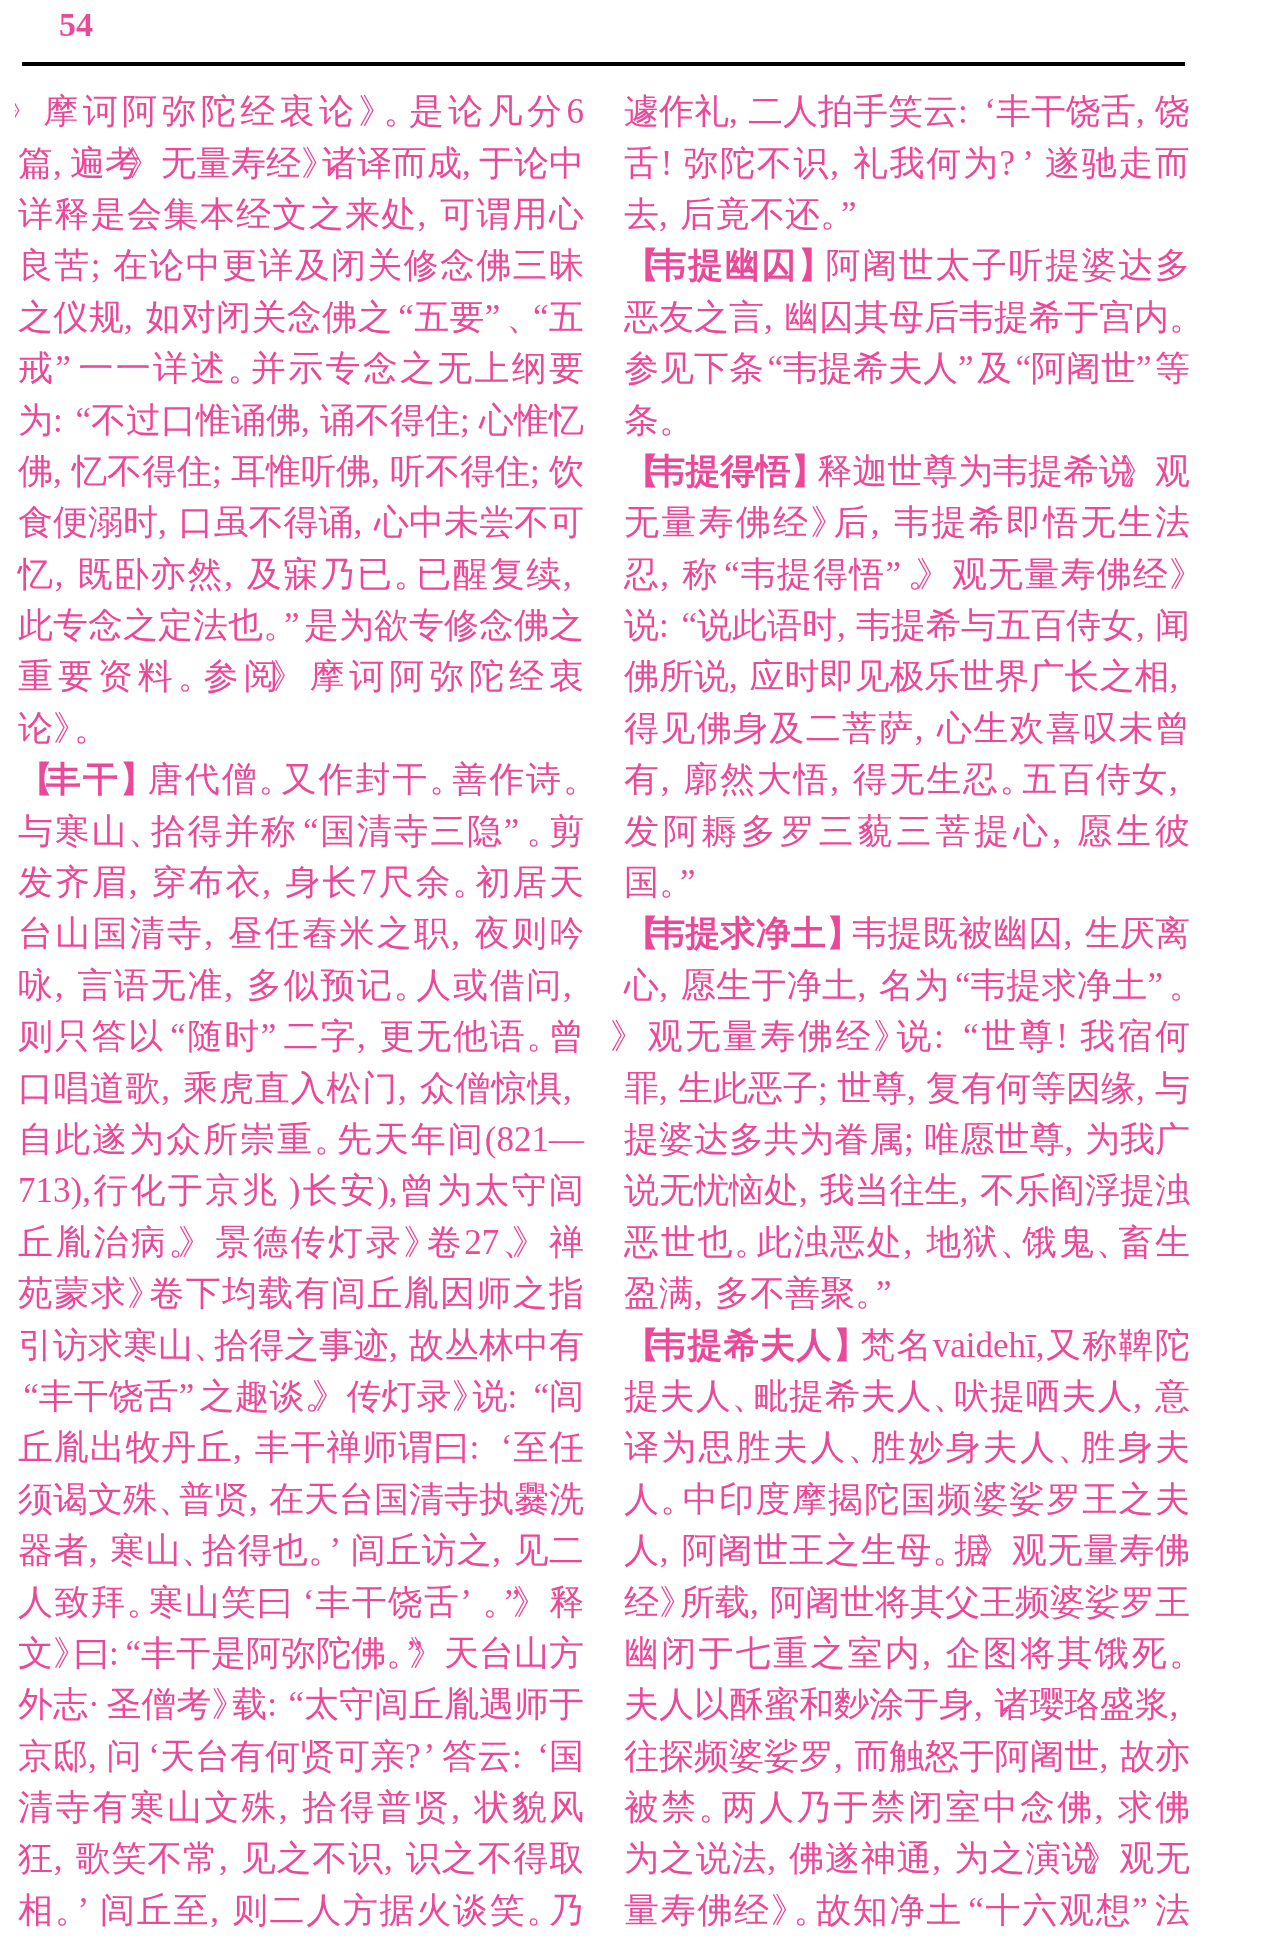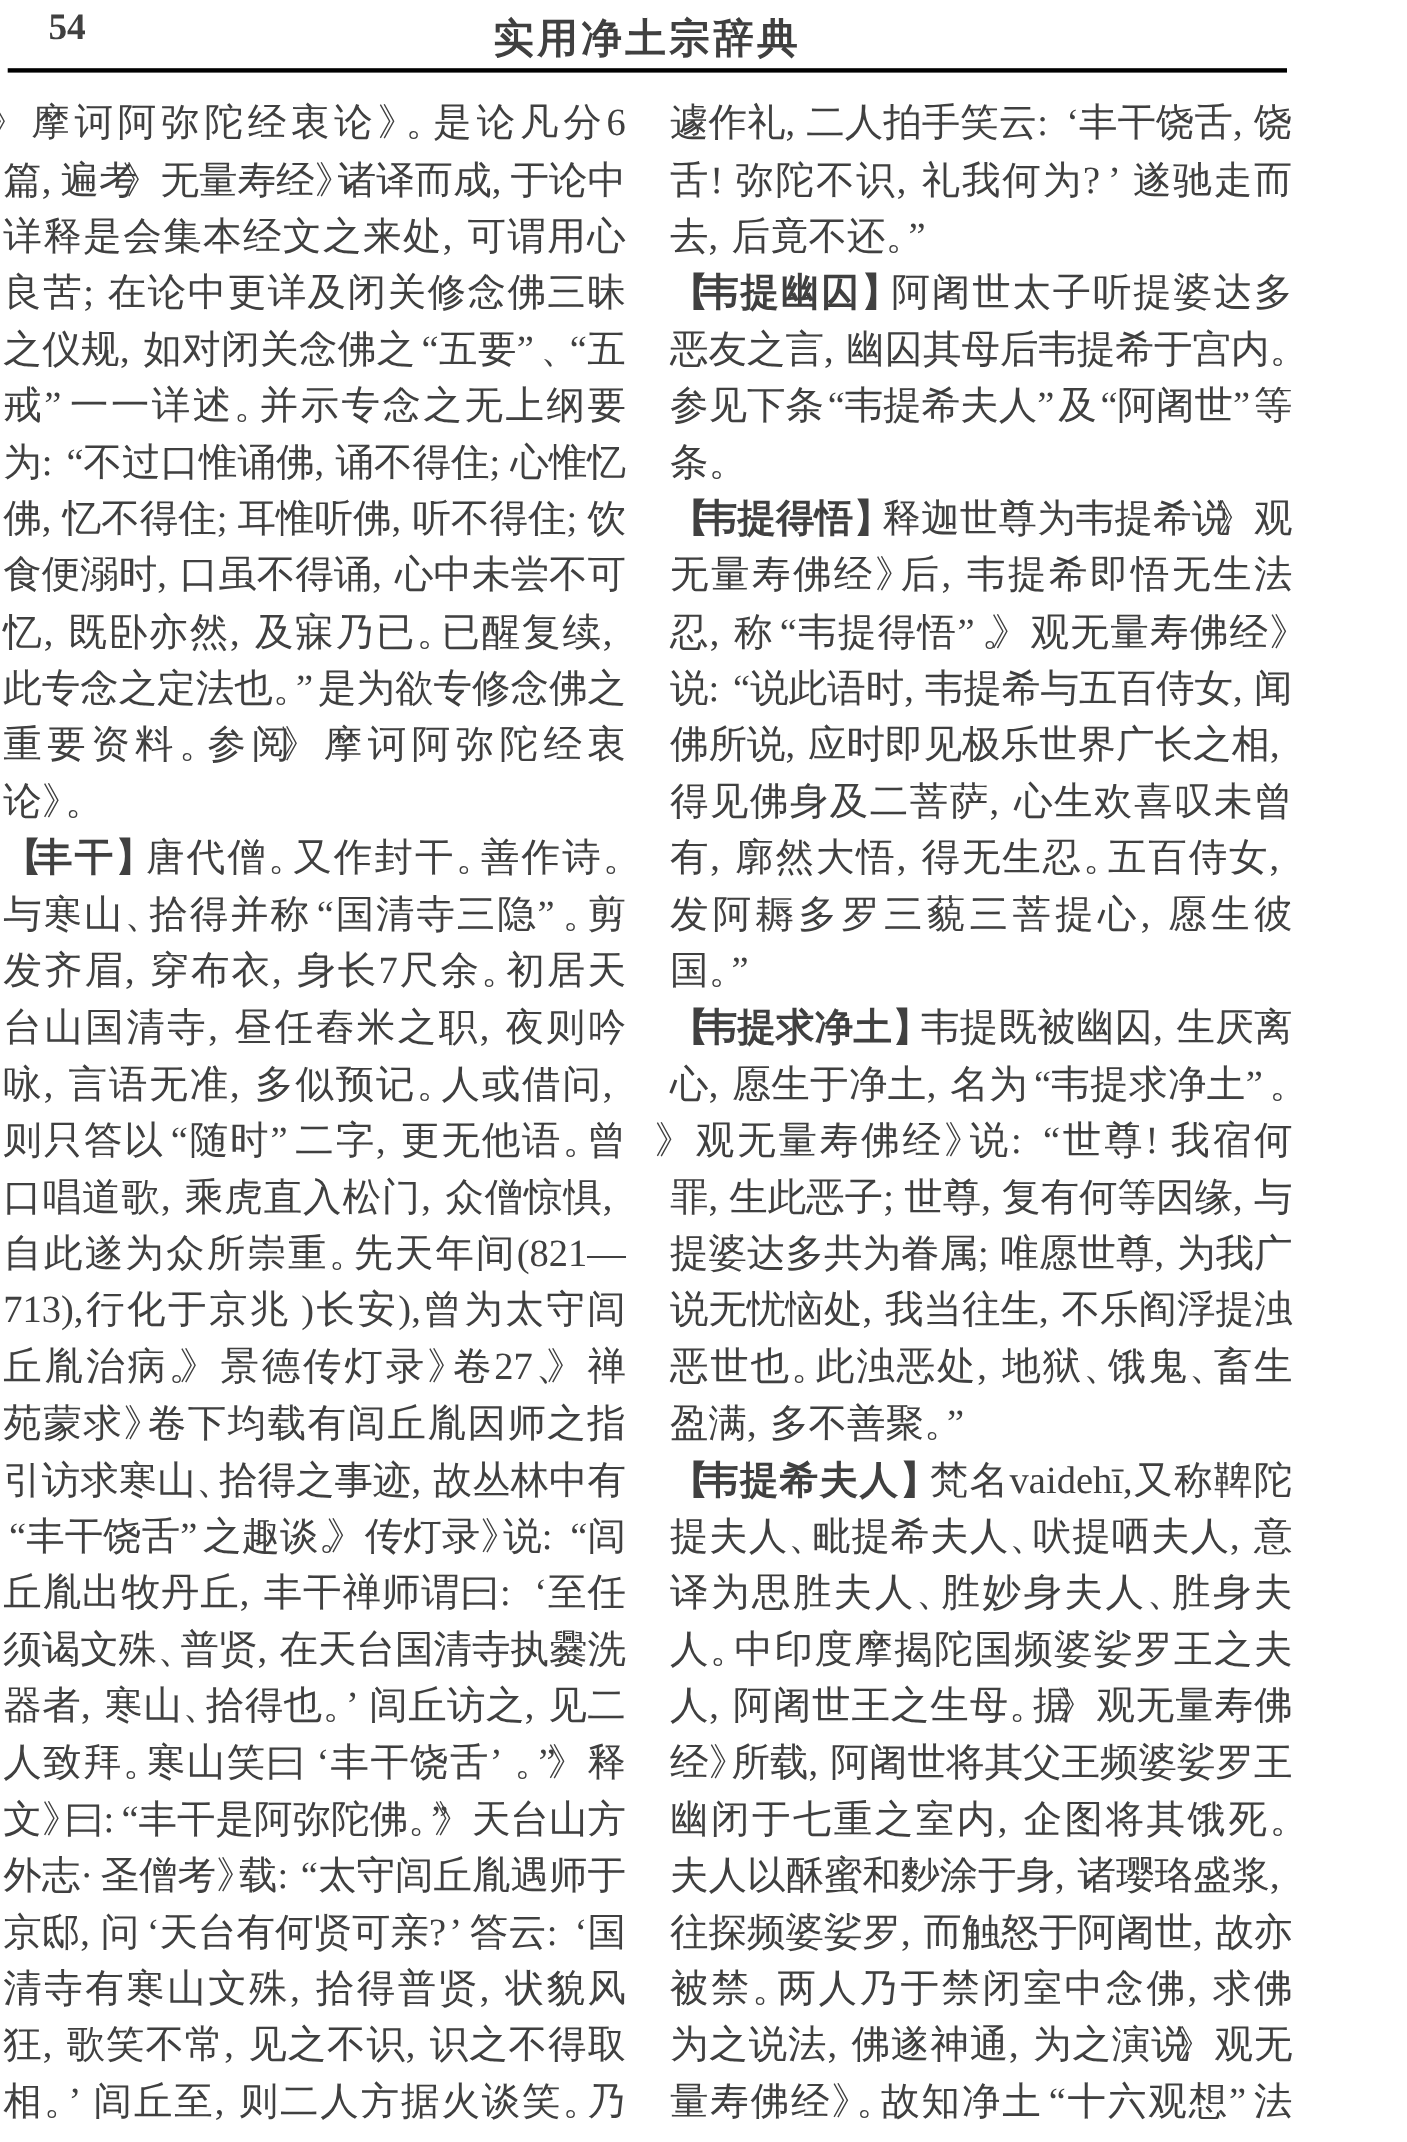--- a/index.html
+++ b/index.html
@@ -1,22 +1,23 @@
 <!DOCTYPE html>
 <html><head>
 <meta charset="utf-8">
 <style>
   html,body { margin:0; padding:0; background:#ffffff; }
   .page {
     position:relative;
     width:1177px; height:1947px;
     background:#ffffff;
-    color:#404040;
+    color:#ec4899;
     font-family:"Liberation Serif","DejaVu Serif",serif;
     overflow:hidden;
+    margin-left:15px;
   }
   .hdr { position:relative; height:62px; }
   .pagenum {
     position:absolute; left:44px; top:6px;
     font-size:34px; font-weight:700;
   }
   .title {
     position:absolute; left:0; right:0; top:10px;
     text-align:center; font-size:37px; font-weight:700;
     letter-spacing:3px;
@@ -36,21 +37,20 @@
   
   .p-r { display:inline-block; width:21px; overflow:visible; direction:rtl; }
   .bk { display:inline-block; width:26px; overflow:visible; }
 </style>
 </head>
 <body>
 
 <div class="page">
   <div class="hdr">
     <span class="pagenum">54</span>
-    <div class="title">实用净土宗辞典</div>
   </div>
   <div class="rule"></div>
   <div class="columns">
     <div class="col" id="col-left">
         <div class="line"><span class="p-r">《</span><span>摩</span><span>诃</span><span>阿</span><span>弥</span><span>陀</span><span>经</span><span>衷</span><span>论</span><span class="p-l">》</span><span class="p-l">。</span><span>是</span><span>论</span><span>凡</span><span>分</span><span>6</span></div>
         <div class="line"><span>篇</span><span class="p-l">,</span><span>遍</span><span>考</span><span class="p-r">《</span><span>无</span><span>量</span><span>寿</span><span>经</span><span class="p-l">》</span><span>诸</span><span>译</span><span>而</span><span>成</span><span class="p-l">,</span><span>于</span><span>论</span><span>中</span></div>
         <div class="line"><span>详</span><span>释</span><span>是</span><span>会</span><span>集</span><span>本</span><span>经</span><span>文</span><span>之</span><span>来</span><span>处</span><span class="p-l">,</span><span>可</span><span>谓</span><span>用</span><span>心</span></div>
         <div class="line"><span>良</span><span>苦</span><span class="p-l">;</span><span>在</span><span>论</span><span>中</span><span>更</span><span>详</span><span>及</span><span>闭</span><span>关</span><span>修</span><span>念</span><span>佛</span><span>三</span><span>昧</span></div>
         <div class="line"><span>之</span><span>仪</span><span>规</span><span class="p-l">,</span><span>如</span><span>对</span><span>闭</span><span>关</span><span>念</span><span>佛</span><span>之</span><span class="p-r">“</span><span>五</span><span>要</span><span class="p-l">”</span><span class="p-l">、</span><span class="p-r">“</span><span>五</span></div>
         <div class="line"><span>戒</span><span class="p-l">”</span><span>一</span><span>一</span><span>详</span><span>述</span><span class="p-l">。</span><span>并</span><span>示</span><span>专</span><span>念</span><span>之</span><span>无</span><span>上</span><span>纲</span><span>要</span></div>

